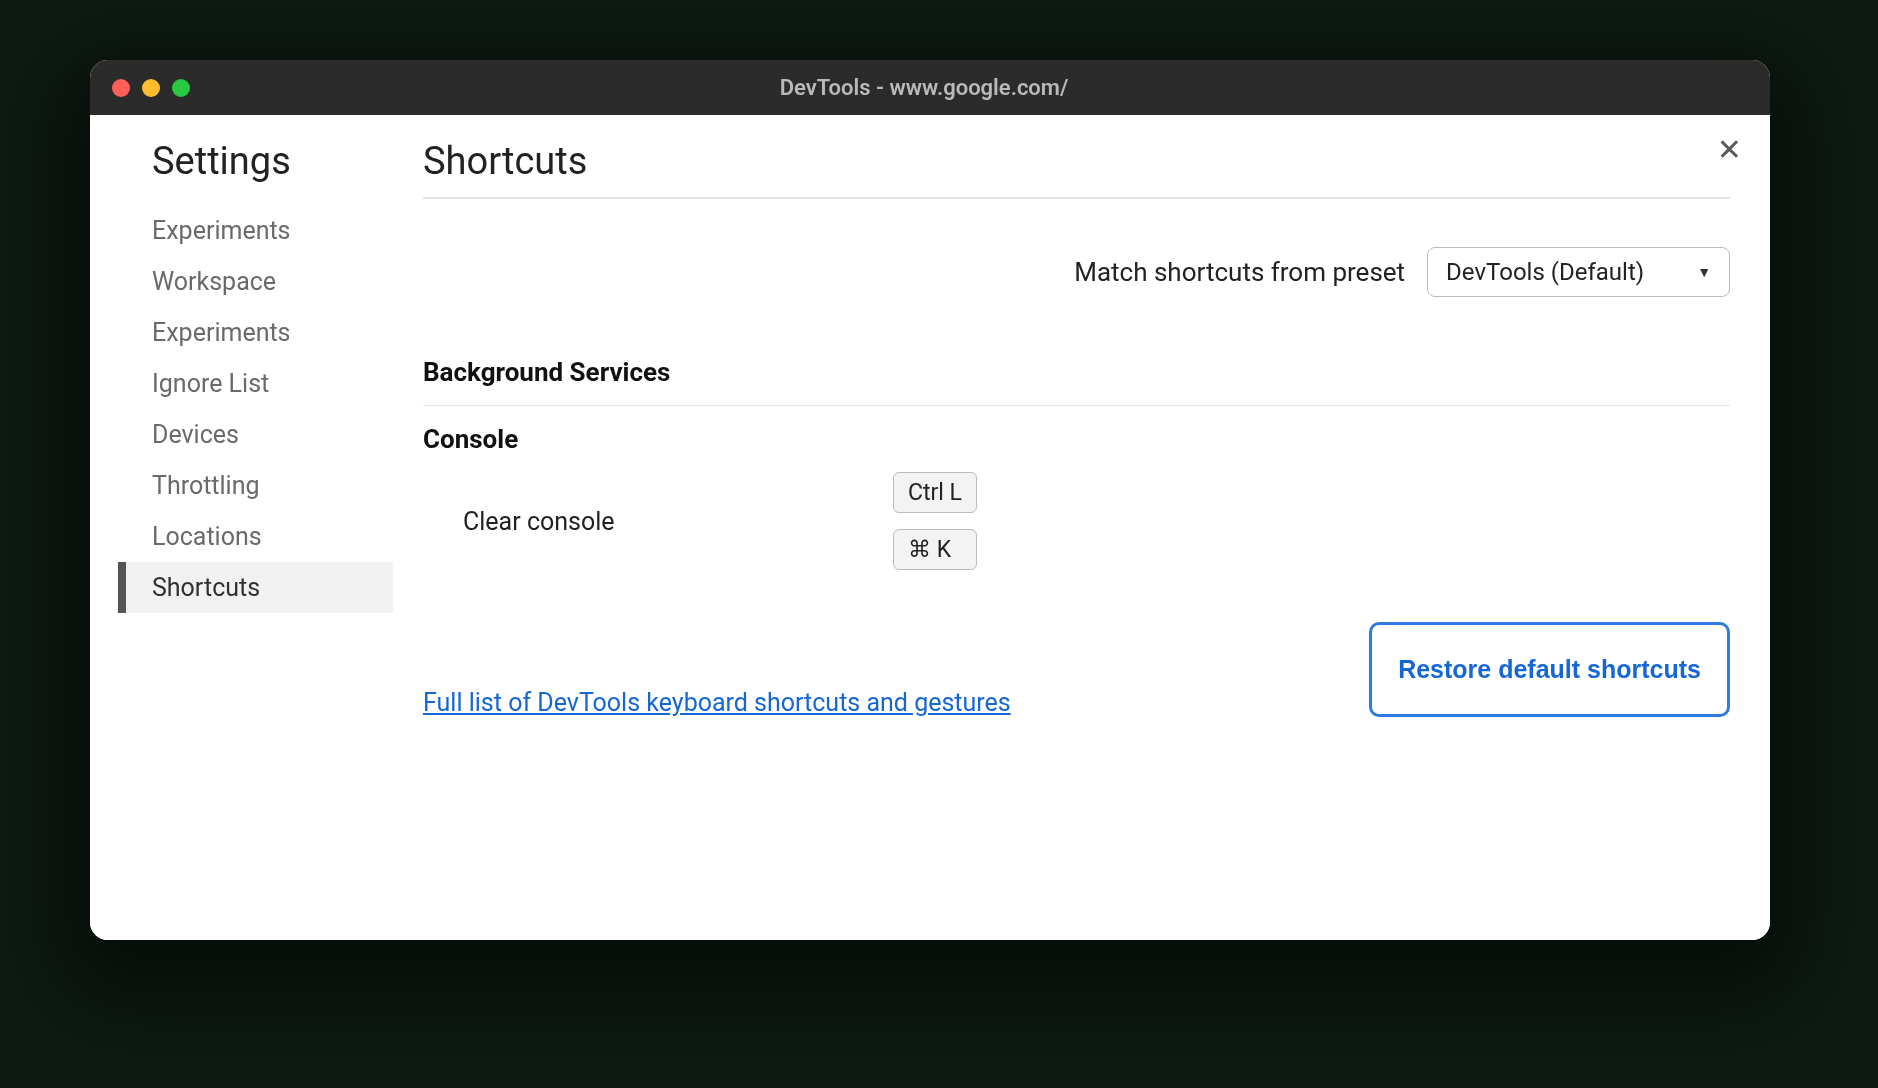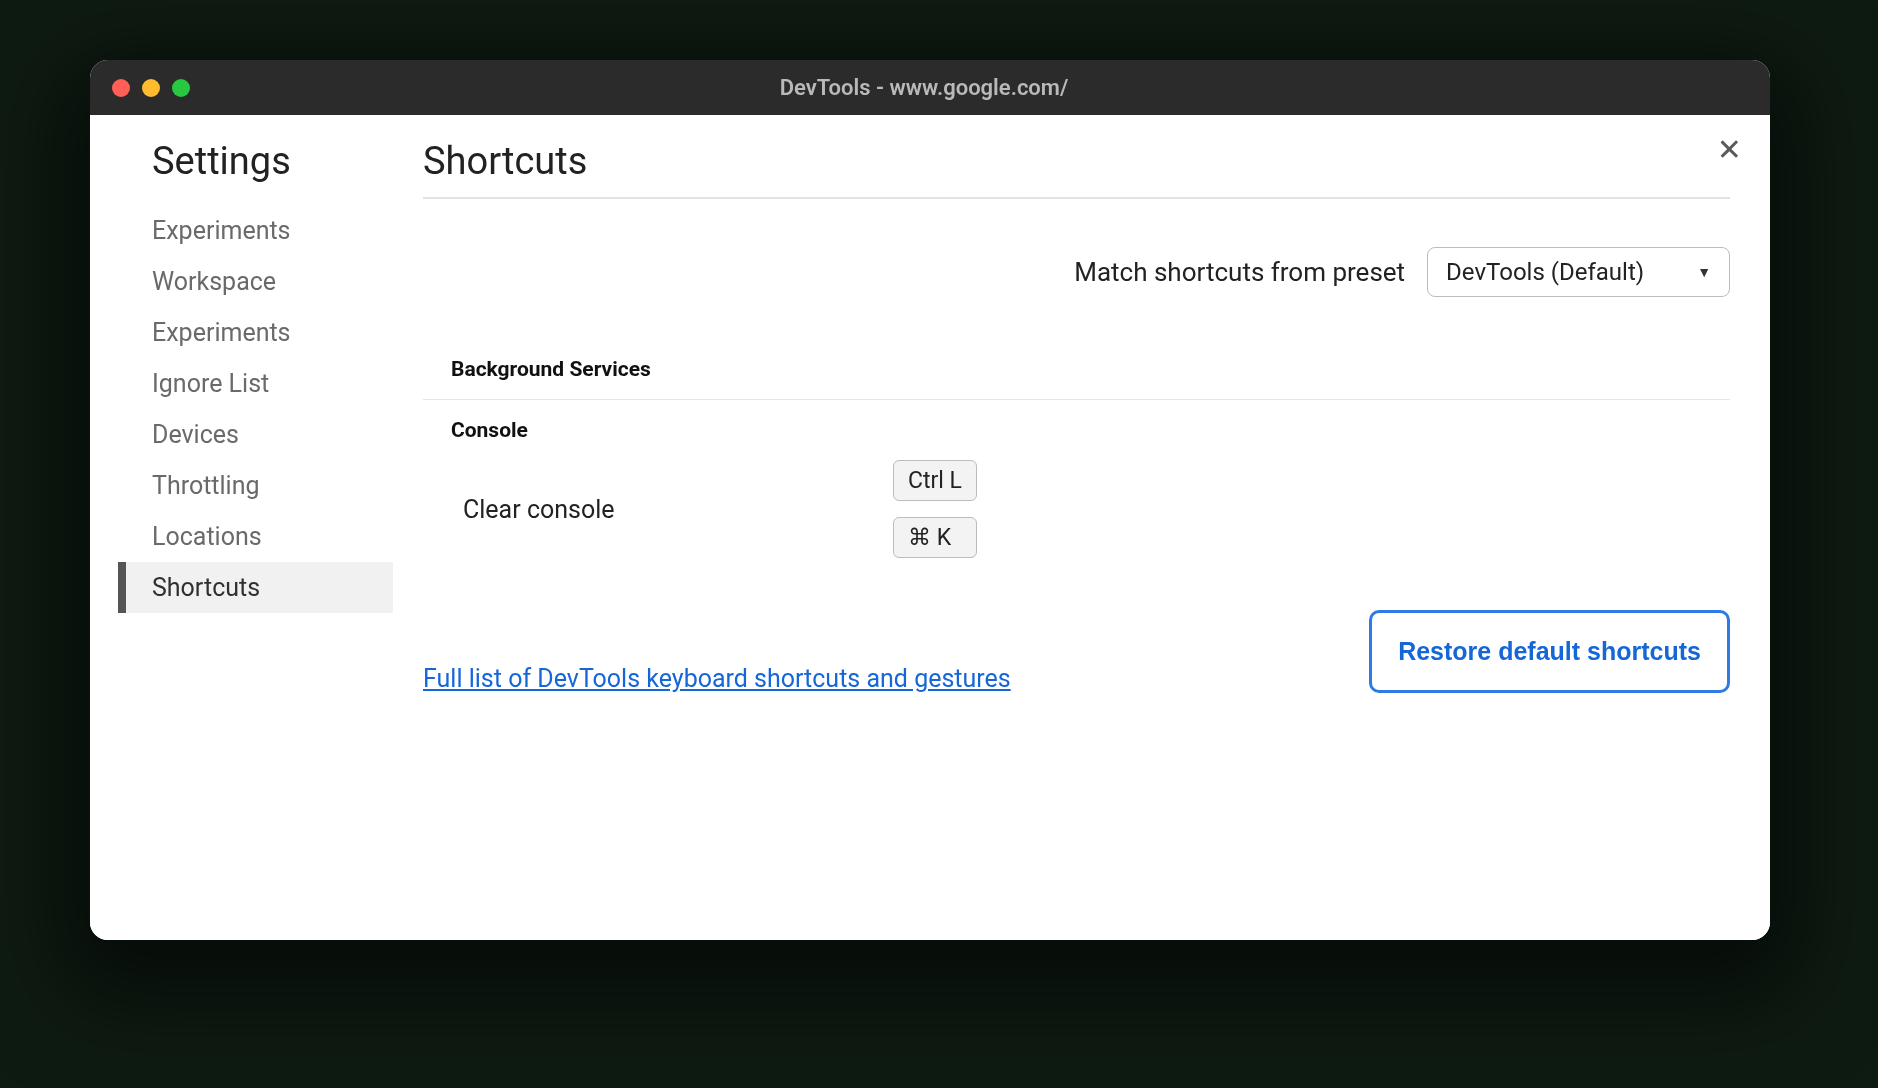--- a/index.html
+++ b/index.html
@@ -132,25 +132,24 @@
     gap: 53px;
     cursor: pointer;
     min-width: 300px;
     justify-content: space-between;
   }
   .caret-down {
     font-size: 14px;
     color: #333;
   }
   .section-header {
-    font-size: 21px;
+    font-size: 26px;
     font-weight: 700;
     color: #111;
     margin-bottom: 18px;
-    margin-left: 28px;
   }
   .shortcut-row {
     display: flex;
     align-items: center;
     padding: 0 0 18px 40px;
   }
   .shortcut-label {
     font-size: 25px;
     color: #222;
     width: 430px;
@@ -186,21 +185,21 @@
     text-decoration: underline;
     font-size: 25px;
     cursor: pointer;
   }
   .restore-btn {
     border: 3px solid #2f7ae5;
     background: #fff;
     color: #1566d6;
     font-size: 25px;
     font-weight: 600;
-    padding: 24px 26px;
+    padding: 30px 26px;
     border-radius: 10px;
     cursor: pointer;
   }
 </style>
 </head>
 <body>
 
 <div class="window-shadow">
 
   <div class="titlebar">

